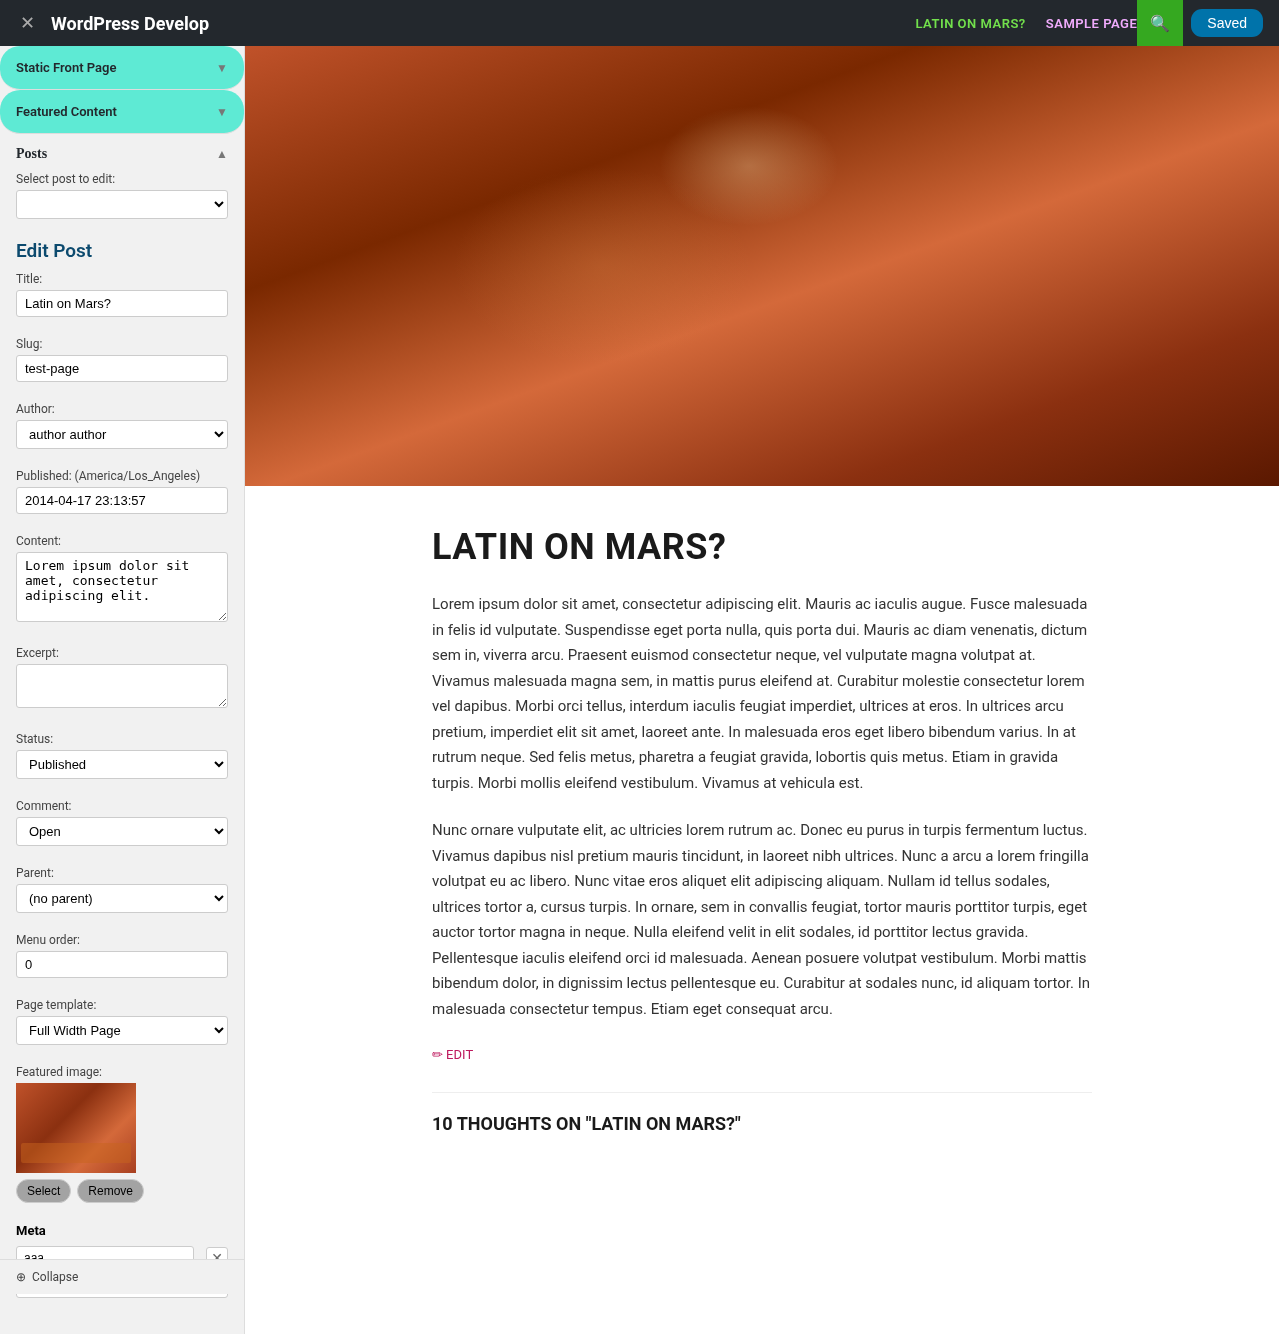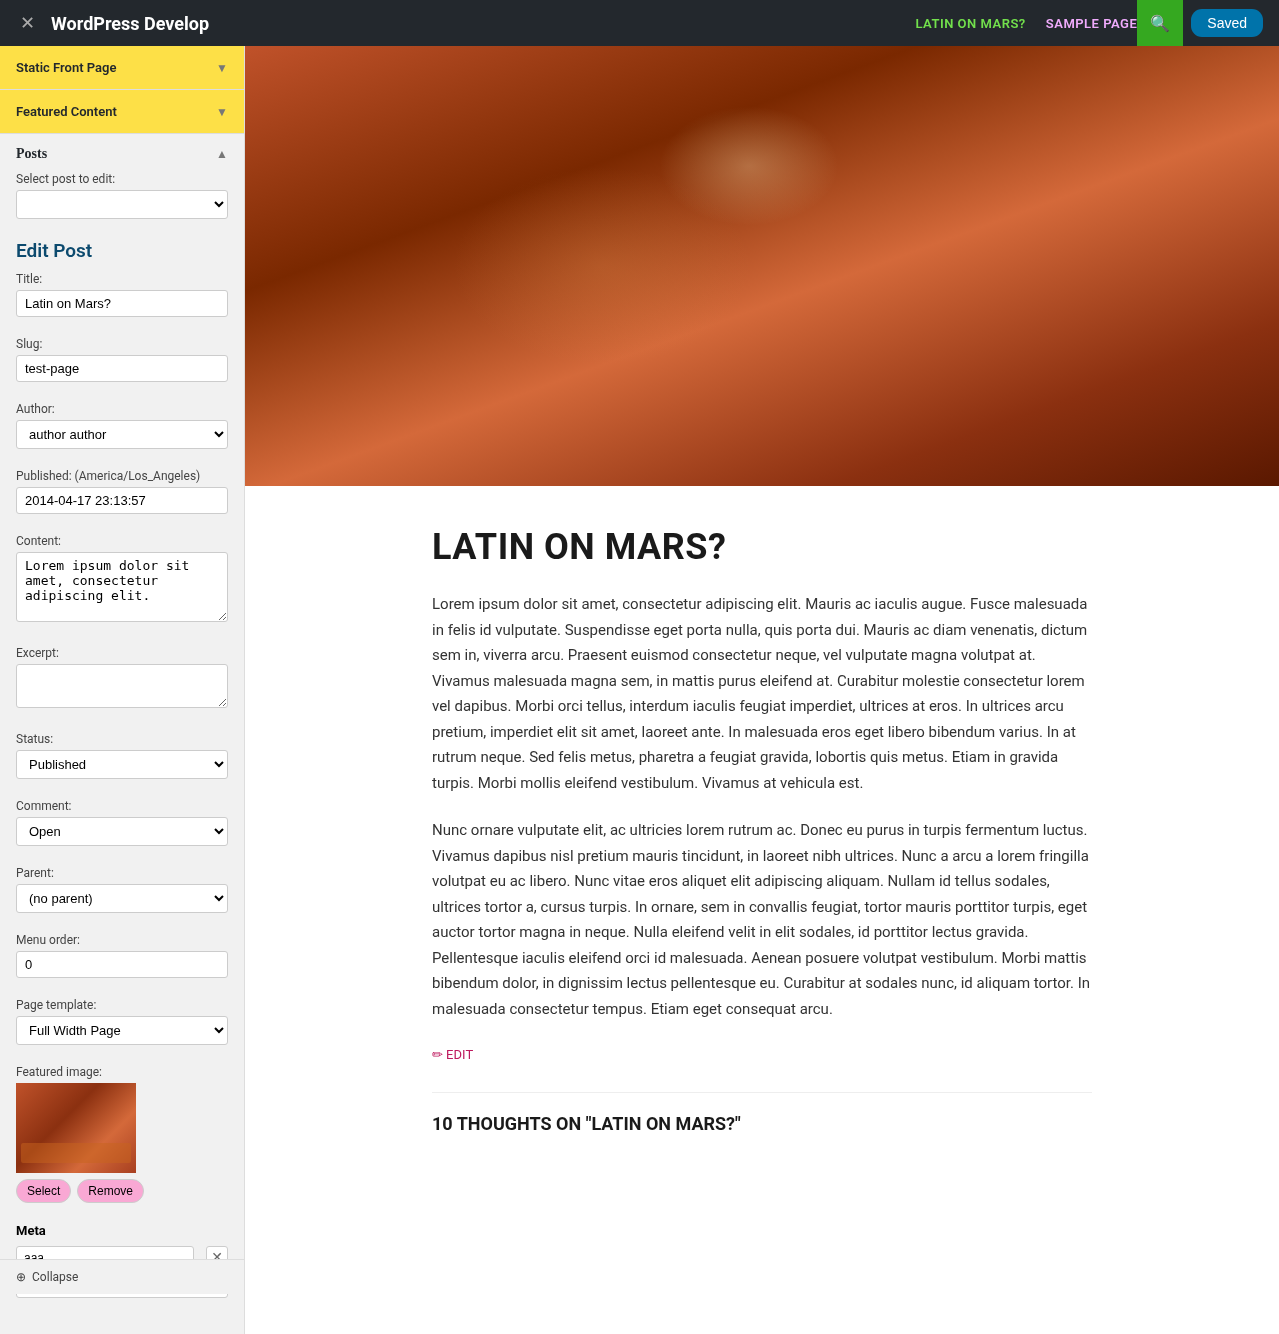--- a/index.html
+++ b/index.html
@@ -62,22 +62,23 @@
 
     .sidebar-section-header {
       display: flex;
       align-items: center;
       justify-content: space-between;
       padding: 14px 16px;
       font-size: 13px;
       font-weight: 600;
       color: #23282d;
       border-bottom: 1px solid #ddd;
-      background: #fde047;
-      cursor: pointer;
+      background: #5eead4;
+      cursor: pointer;
+      border-radius: 20px;
     }
     .sidebar-section-header .arrow {
       font-size: 12px;
       color: #777;
     }
 
     .sidebar-section.posts {
       padding: 12px 16px;
     }
 
@@ -158,36 +159,36 @@
     }
 
     .image-buttons {
       display: flex;
       gap: 6px;
     }
     .image-buttons button {
       padding: 4px 10px;
       font-size: 12px;
       border: 1px solid #ccc;
-      background: #f9a8d4;
+      background: #a3a3a3;
       border-radius: 12px;
       cursor: pointer;
     }
 
     .meta-section {
       margin-top: 14px;
     }
     .meta-section h4 {
       font-size: 13px;
       font-weight: 700;
       margin-bottom: 8px;
     }
     .meta-row {
       display: flex;
-      align-items: flex-start;
+      align-items: center;
       gap: 12px;
       margin-bottom: 6px;
     }
     .meta-row input[type="text"] {
       flex: 1;
       padding: 4px 7px;
       border: 1px solid #ccc;
       border-radius: 3px;
       font-size: 12px;
     }

